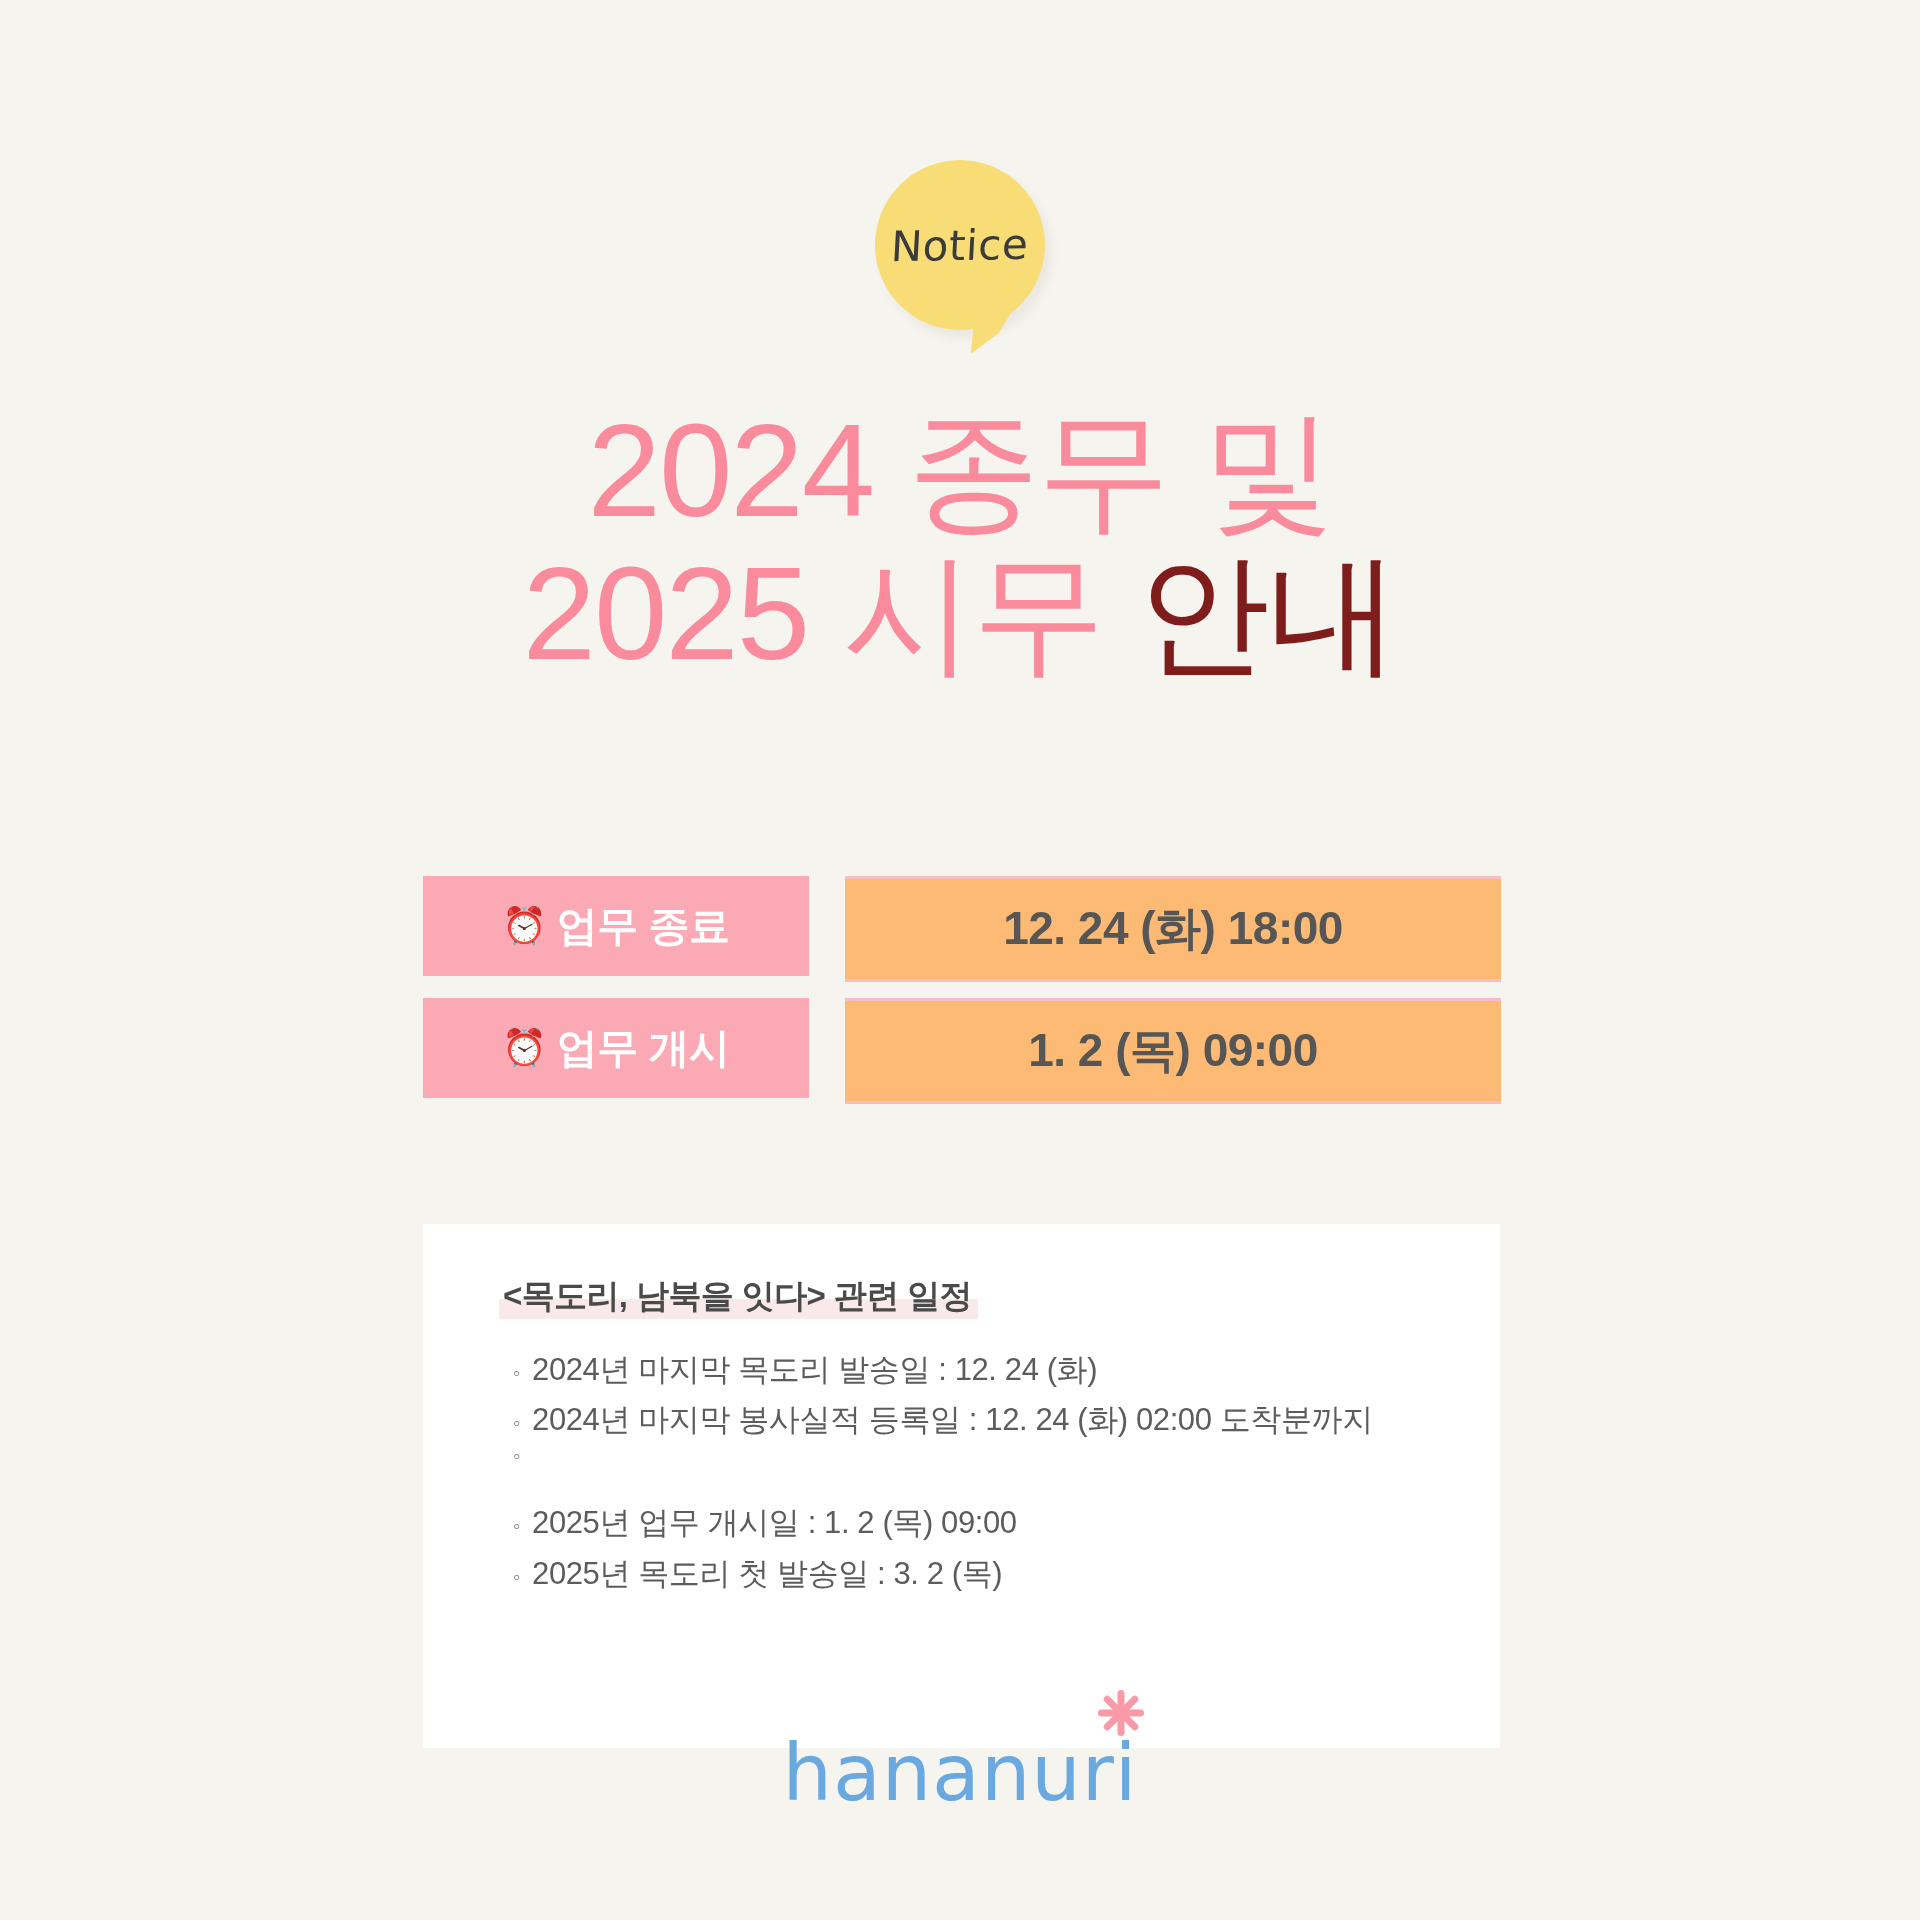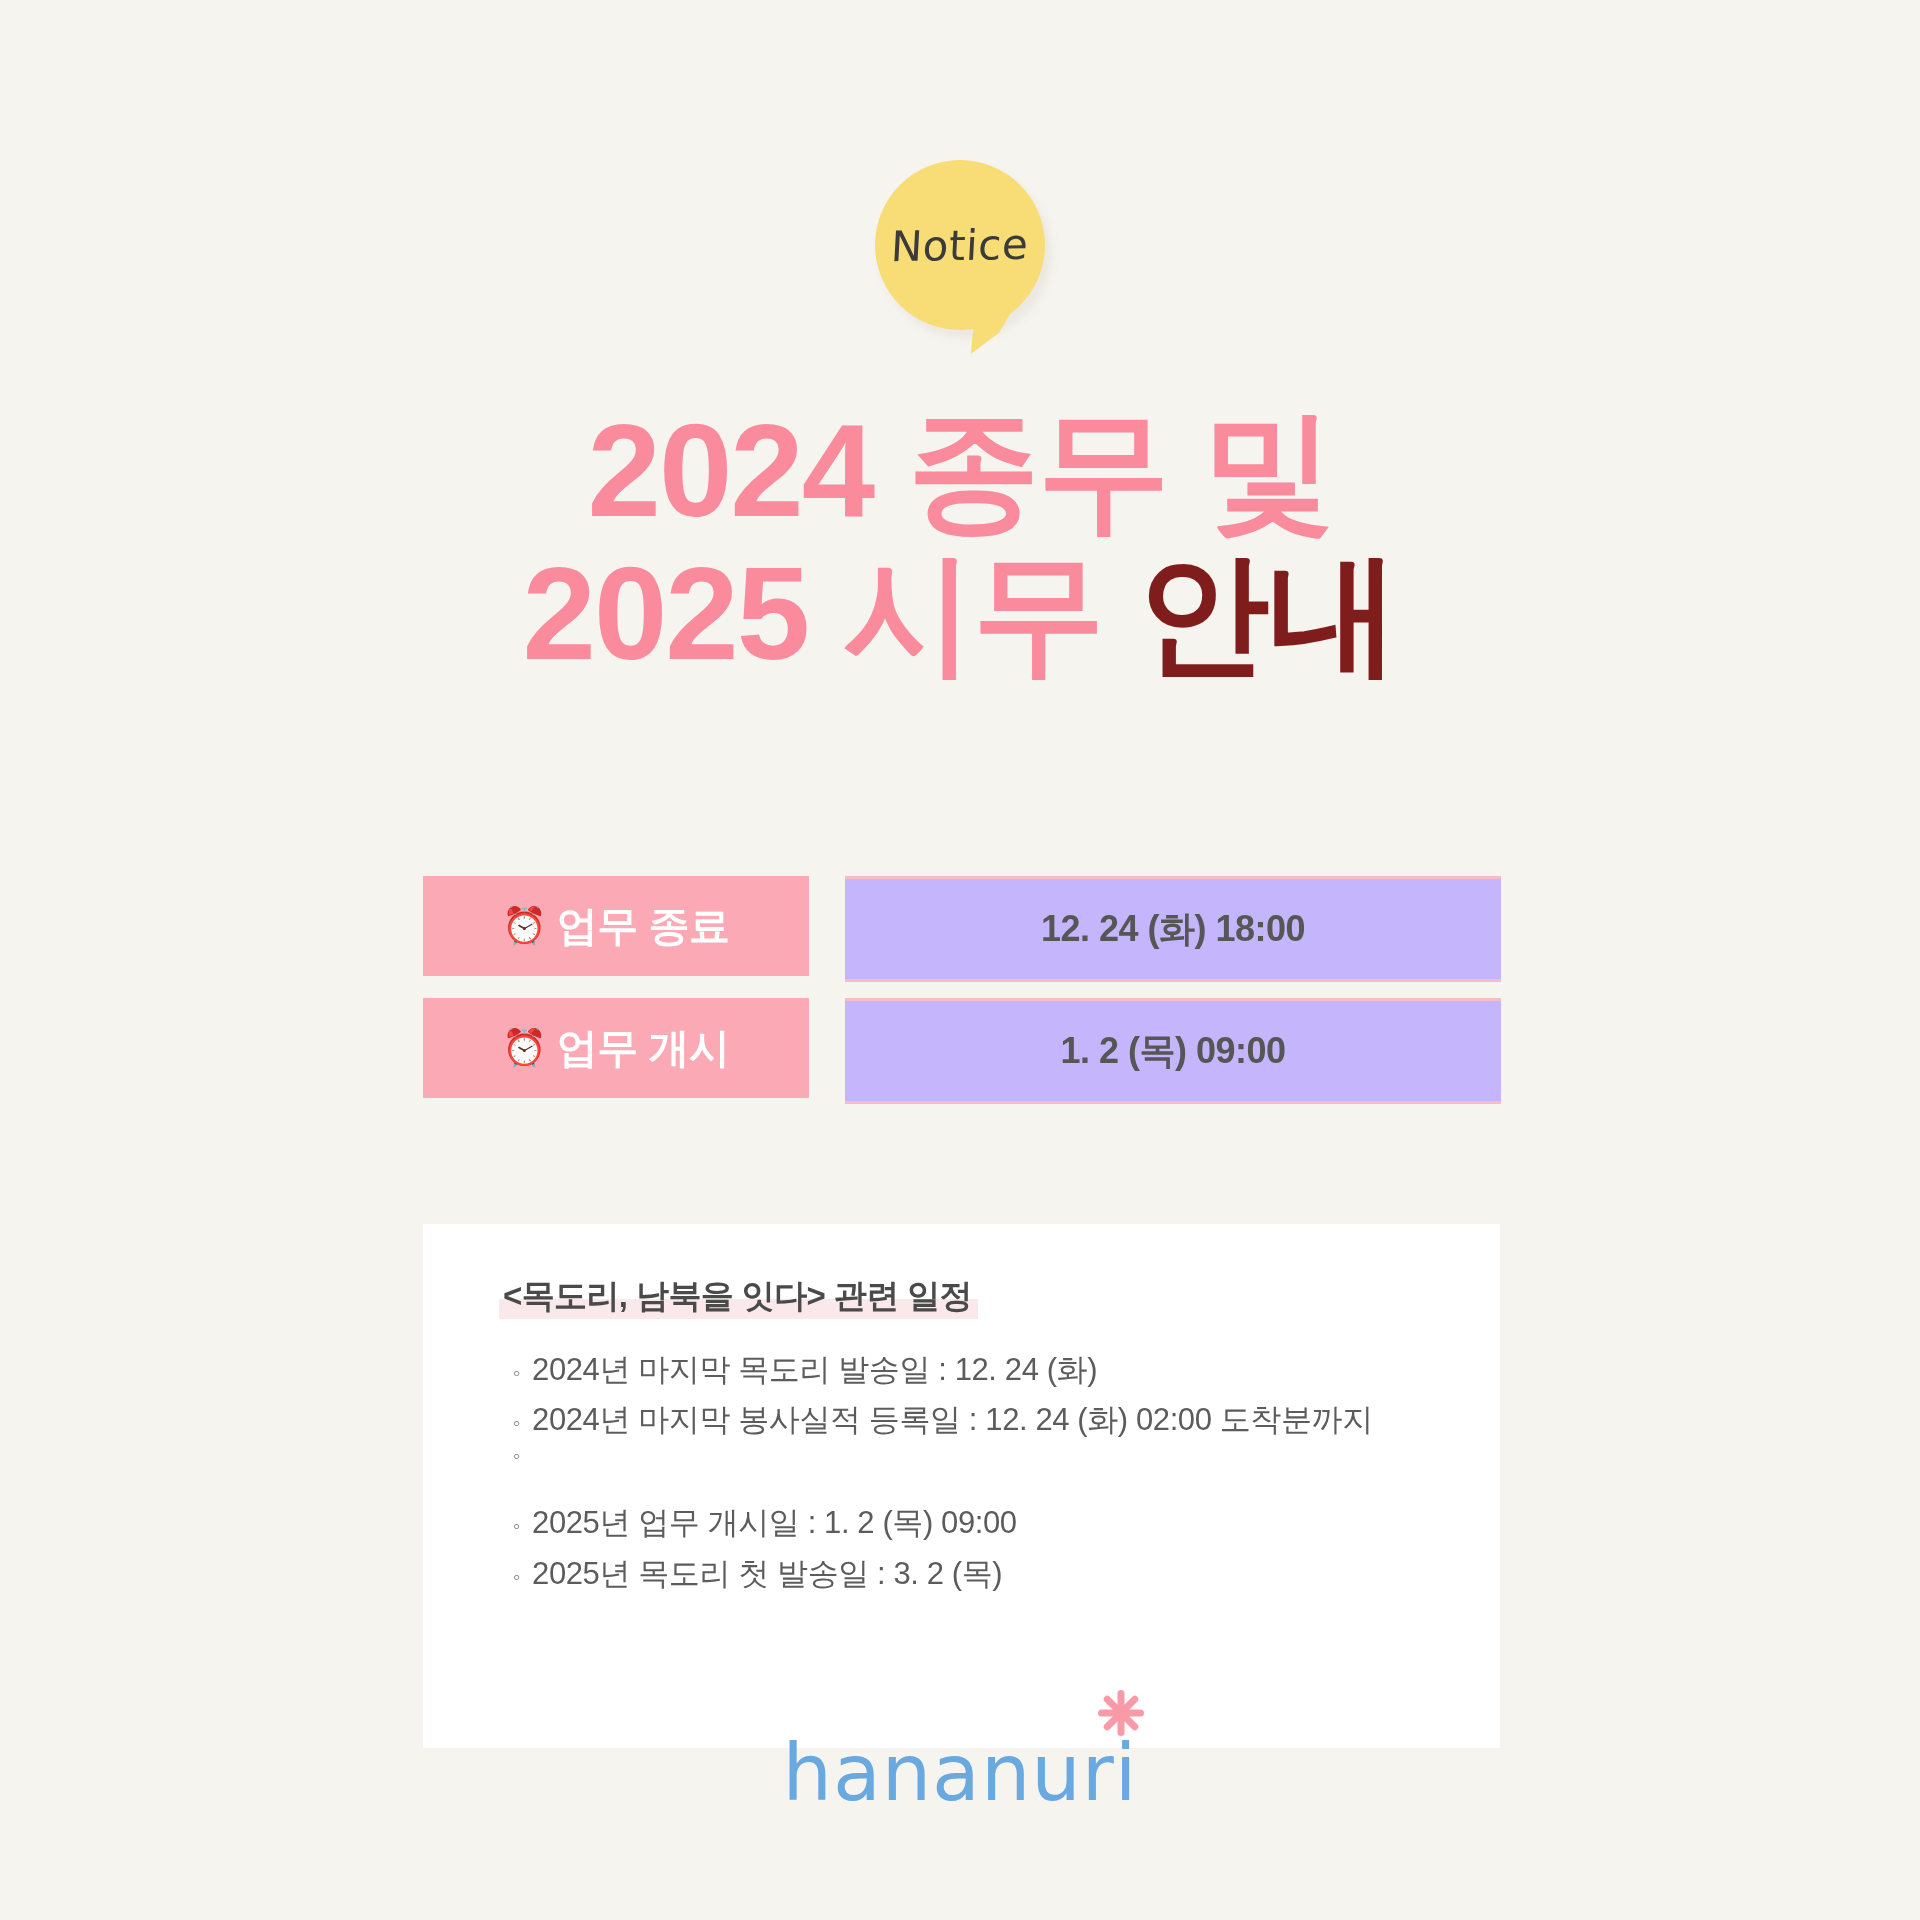--- a/index.html
+++ b/index.html
@@ -57,21 +57,21 @@
   }
 
   
   .headline {
     position: absolute;
     left: 0;
     right: 0;
     top: 400px;
     text-align: center;
     line-height: 1.08;
-    font-weight: 700;
+    font-weight: 400;
   }
   .headline .line {
     font-size: 132px;
     letter-spacing: -2px;
     white-space: nowrap;
   }
   .tx-pink { color: #f98b9d; }
   .tx-dark { color: #7f1d1d; }
 
   
@@ -99,25 +99,25 @@
     height: 100px;
     letter-spacing: -0.5px;
   }
   .info-label .clock-icon {
     font-size: 36px;
     line-height: 1;
   }
   .info-spacer { width: 36px; }
   .info-value {
     flex: 1;
-    background: #c4b5fd;
+    background: #fdba74;
     border-top: 3px solid #f7bdc4;
     border-bottom: 3px solid #f7bdc4;
     color: #565656;
-    font-size: 36px;
+    font-size: 46px;
     font-weight: 700;
     display: flex;
     align-items: center;
     justify-content: center;
     height: 100px;
     letter-spacing: -0.5px;
   }
 
   
   .detail-card {

